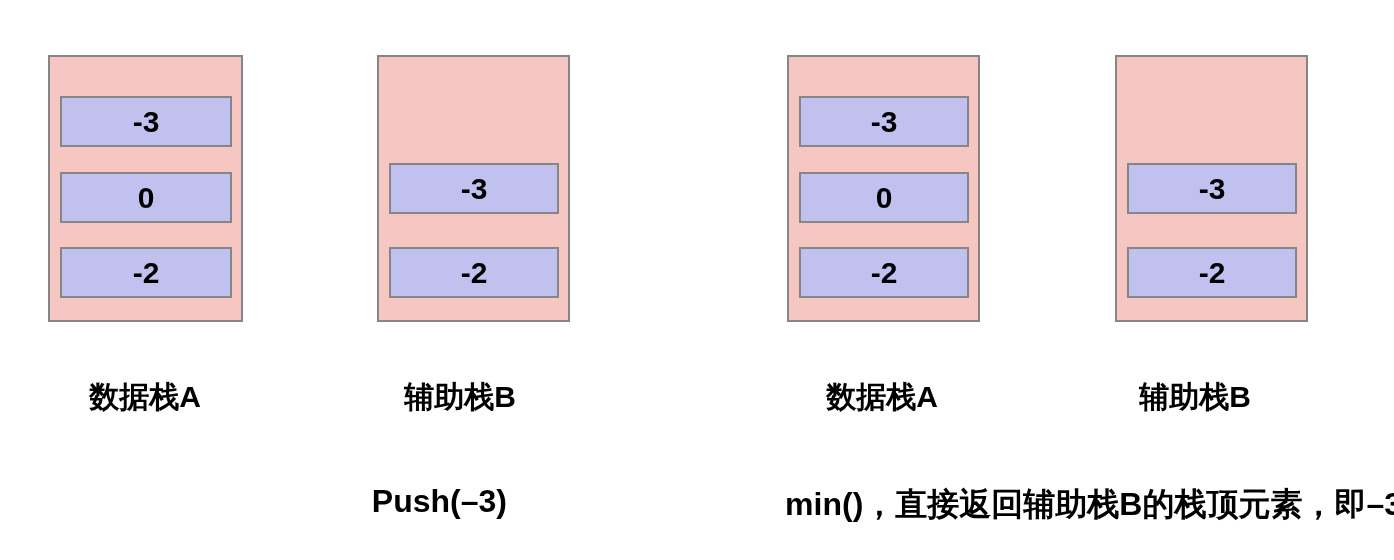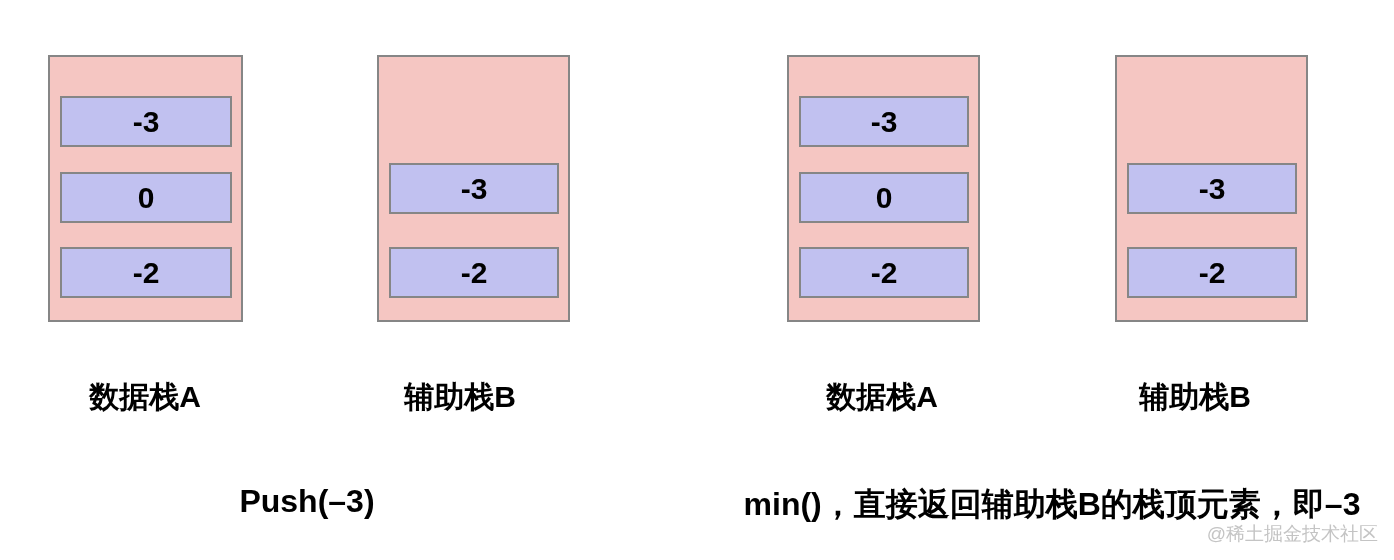--- a/index.html
+++ b/index.html
@@ -40,21 +40,21 @@
     text-align: center; font-size: 30px; font-weight: bold;
     white-space: nowrap; color: var(--text-color, #000);
   }
   .stack-label.l1 { left: -15px;  }
   .stack-label.l2 { left: 300px;  }
   .stack-label.l3 { left: 722px;  }
   .stack-label.l4 { left: 1035px; }
 
   .caption {
     position: absolute; top: 483px;
-    text-align: center; font-size: 32px; font-weight: bold;
+    text-align: right; font-size: 32px; font-weight: bold;
     white-space: nowrap; color: var(--text-color, #000);
   }
   .caption.c1 { left: 107px; width: 400px; }
   .caption.c2 { left: 702px; width: 700px; }
 
   .watermark {
     position: absolute; top: 521px; right: 16px;
     font-size: 19px; font-weight: normal;
     color: var(--watermark-color, #c4c4c4);
     white-space: nowrap;
@@ -90,15 +90,14 @@
   <div class="stack s4">
     <div class="cell row-b1">-3</div>
     <div class="cell row-b2">-2</div>
   </div>
 
   <div class="stack-label l3">数据栈A</div>
   <div class="stack-label l4">辅助栈B</div>
 
   <div class="caption c2">min()，直接返回辅助栈B的栈顶元素，即–3</div>
 
-  <div class="watermark">@稀土掘金技术社区</div>
 
 </div>
 
 </body></html>

